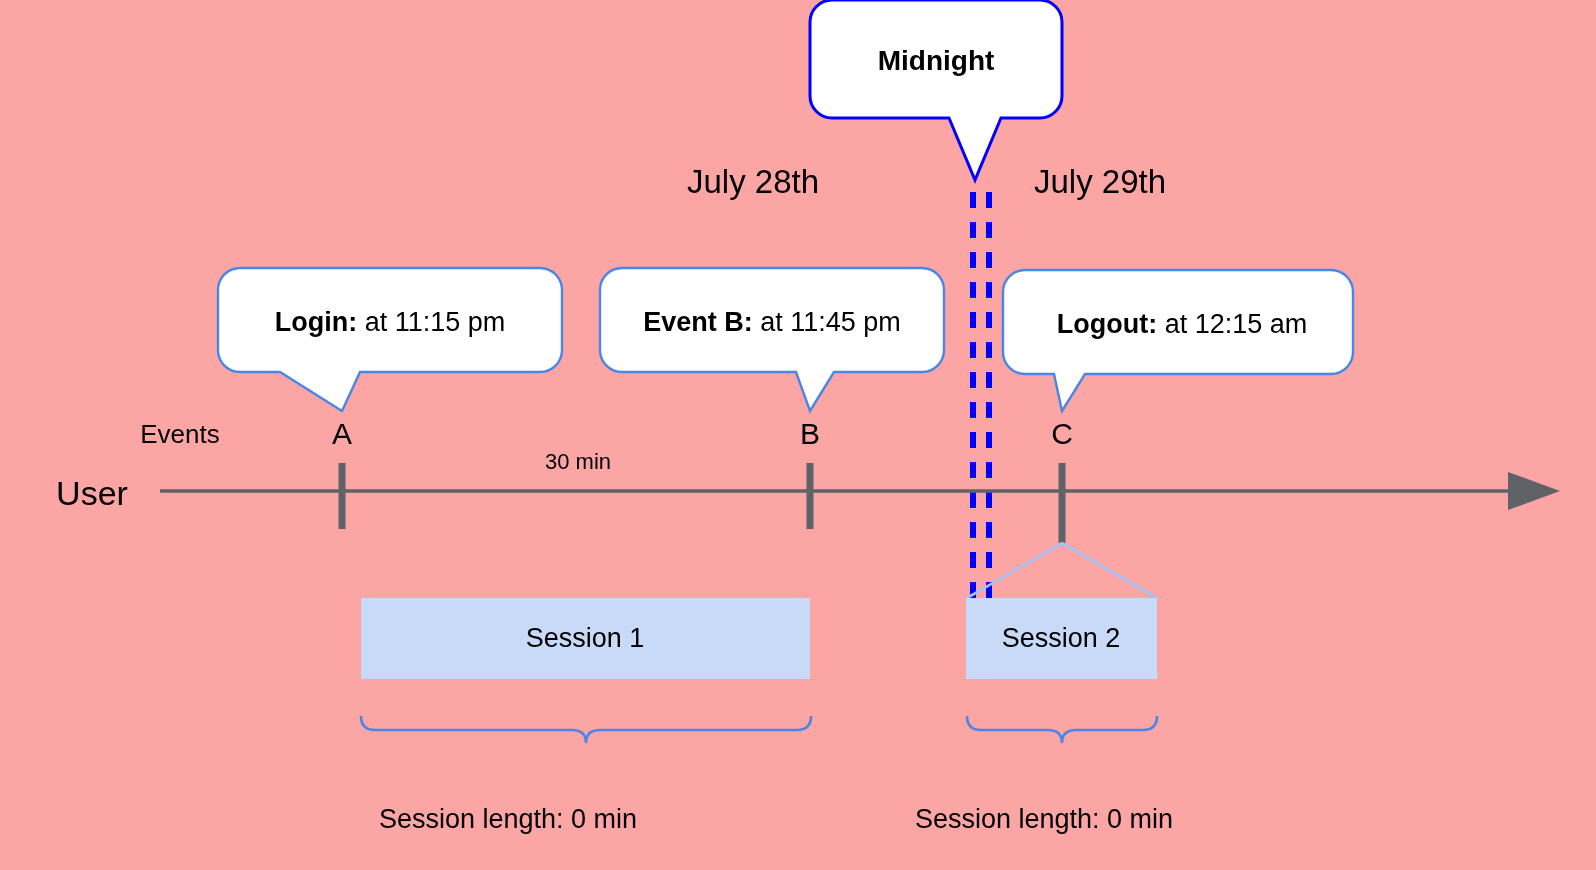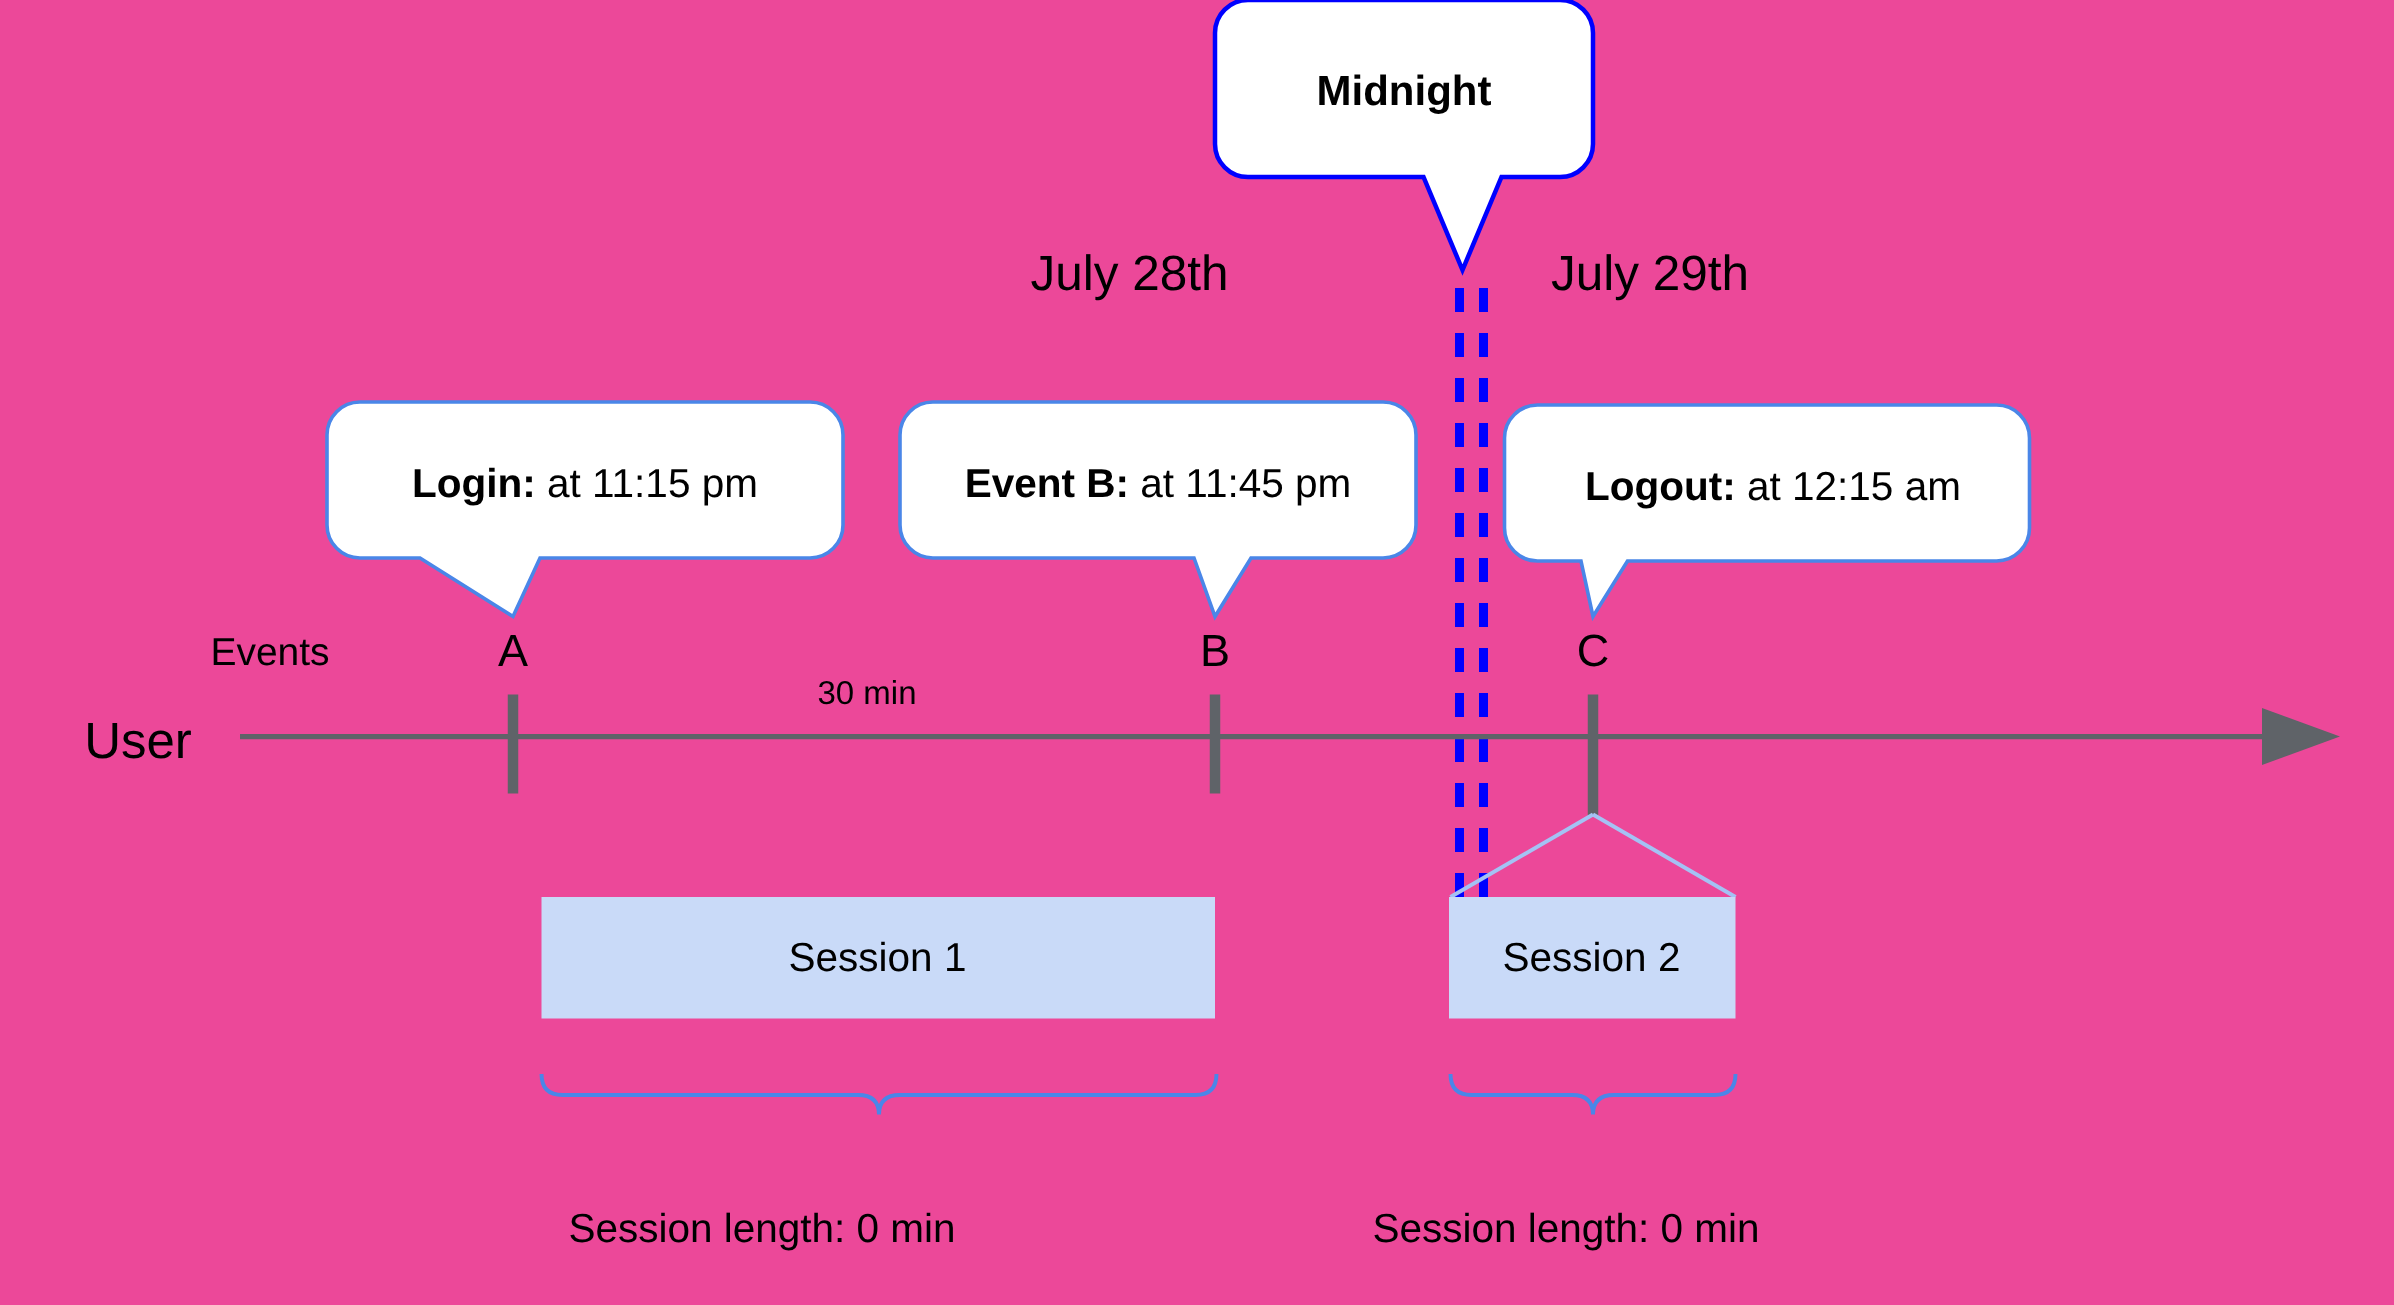--- a/index.html
+++ b/index.html
@@ -10,21 +10,21 @@
   body {
     width: 1596px;
     height: 870px;
     overflow: hidden;
     font-family: "Liberation Sans", sans-serif;
   }
   #diagram-root {
     position: relative;
     width: 1596px;
     height: 870px;
-    background: #ec4899;
+    background: #fca5a5;
   }
   svg.diagram {
     position: absolute;
     top: 0;
     left: 0;
     width: 1596px;
     height: 870px;
     display: block;
   }
   .txt {

